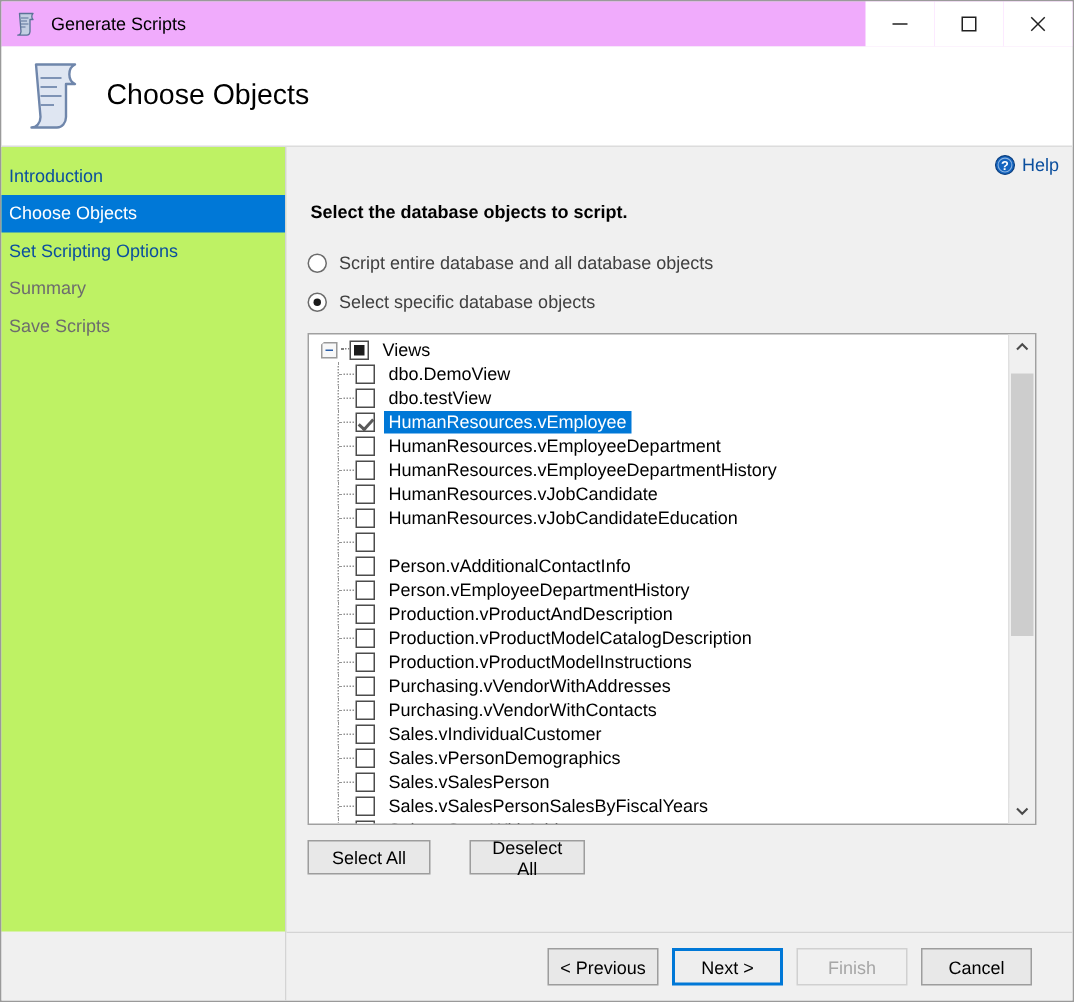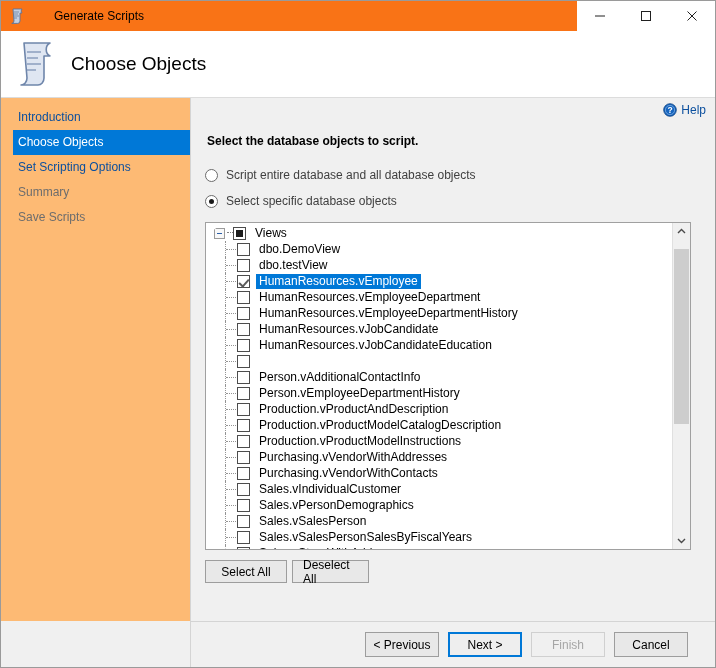--- a/index.html
+++ b/index.html
@@ -21,26 +21,25 @@
     height: 668px;
     box-sizing: border-box;
     border: 1px solid #9a9a9a;
     background: #f0f0f0;
     display: flex;
     flex-direction: column;
   }
   
   #titlebar {
     height: 30px;
-    background: #f97316;
+    background: #f0abfc;
     display: flex;
     align-items: center;
     flex: 0 0 auto;
     position: relative;
-    gap: 20px;
   }
   #titlebar-icon {
     margin-left: 8px;
     width: 18px;
     height: 18px;
     display: block;
   }
   #titlebar-text {
     margin-left: 7px;
     font-size: 12px;
@@ -86,25 +85,24 @@
   
   #body {
     flex: 1 1 auto;
     display: flex;
     min-height: 0;
     position: relative;
   }
   #sidebar {
     width: 190px;
     flex: 0 0 190px;
-    background: #fdba74;
+    background: #bef264;
     border-right: 1px solid #d4d4d4;
     padding-top: 7px;
     box-sizing: border-box;
-    padding-left: 12px;
   }
   .nav-item {
     height: 25px;
     line-height: 25px;
     padding-left: 5px;
     font-size: 12px;
     color: #0b4f9e;
     white-space: nowrap;
     overflow: hidden;
   }
@@ -298,22 +296,23 @@
     left: 1px;
     top: 26px;
     width: 15px;
     height: 175px;
     background: #cdcdcd;
   }
   
   #selbtn-row {
     margin: 10px 0 0 14px;
     display: flex;
-    gap: 5px;
+    gap: 26px;
     flex: 0 0 auto;
+    text-align: center;
   }
   .btn {
     font-family: "Liberation Sans", sans-serif;
     font-size: 12px;
     color: #000000;
     background: #e8e8e8;
     border: 1px solid #9d9d9d;
     box-sizing: border-box;
     height: 23px;
     display: flex;

